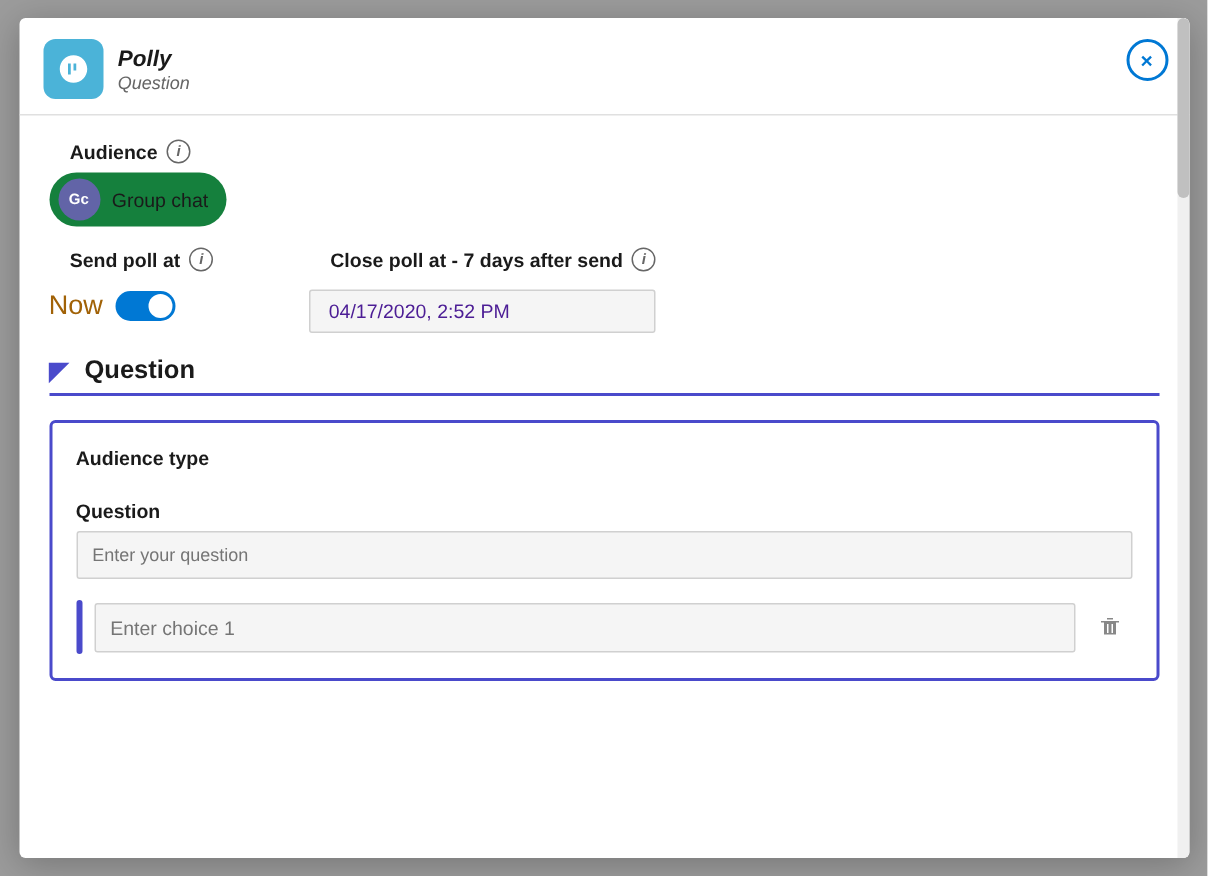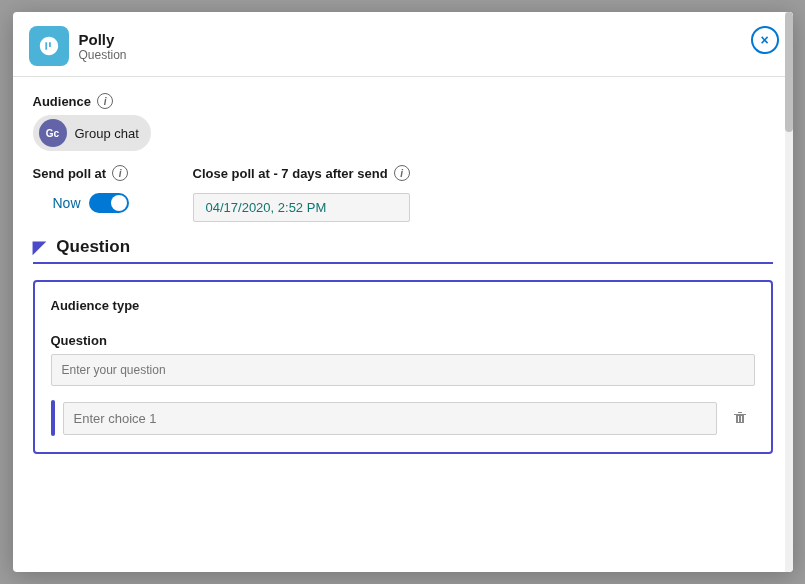--- a/index.html
+++ b/index.html
@@ -50,20 +50,21 @@
       margin-right: 10px;
       flex-shrink: 0;
     }
     .app-icon svg {
       width: 22px;
       height: 22px;
     }
     .app-info {
       display: flex;
       flex-direction: column;
+      font-style: italic;
     }
     .app-name {
       font-size: 15px;
       font-weight: 600;
       color: #1a1a1a;
     }
     .app-subtitle {
       font-size: 12px;
       color: #666;
     }
@@ -103,41 +104,42 @@
       border-radius: 4px;
     }
     .section-label {
       font-size: 13px;
       font-weight: 600;
       color: #1a1a1a;
       display: flex;
       align-items: center;
       gap: 6px;
       margin-bottom: 6px;
+      margin-left: 14px;
     }
     .info-icon {
       width: 16px;
       height: 16px;
       border-radius: 50%;
       border: 1.5px solid #666;
       display: flex;
       align-items: center;
       justify-content: center;
       font-size: 10px;
       color: #666;
       font-style: italic;
       font-weight: bold;
       cursor: pointer;
       flex-shrink: 0;
     }
     .audience-chip {
       display: inline-flex;
       align-items: center;
       gap: 8px;
-      background: #e5e5e5;
+      background: #15803d;
       border-radius: 20px;
       padding: 4px 12px 4px 6px;
     }
     .gc-avatar {
       width: 28px;
       height: 28px;
       background: #6264a7;
       border-radius: 50%;
       display: flex;
       align-items: center;
@@ -159,23 +161,22 @@
       display: flex;
       flex-direction: column;
       gap: 6px;
     }
     .toggle-row {
       display: flex;
       align-items: center;
       gap: 8px;
     }
     .toggle-label {
-      font-size: 14px;
-      color: #0369a1;
-      margin-left: 20px;
+      font-size: 18px;
+      color: #a16207;
     }
     .toggle {
       width: 40px;
       height: 20px;
       background: #0078d4;
       border-radius: 10px;
       position: relative;
       cursor: pointer;
     }
     .toggle::after {
@@ -187,21 +188,21 @@
       border-radius: 50%;
       top: 2px;
       right: 2px;
     }
     .date-display {
       background: #f5f5f5;
       border: 1px solid #d0d0d0;
       border-radius: 2px;
       padding: 6px 12px;
       font-size: 13px;
-      color: #0f766e;
+      color: #4c1d95;
       min-width: 180px;
     }
     .question-section-header {
       display: flex;
       align-items: center;
       gap: 10px;
       padding-bottom: 4px;
       border-bottom: 2px solid #4a4acb;
       margin-bottom: 2px;
     }

